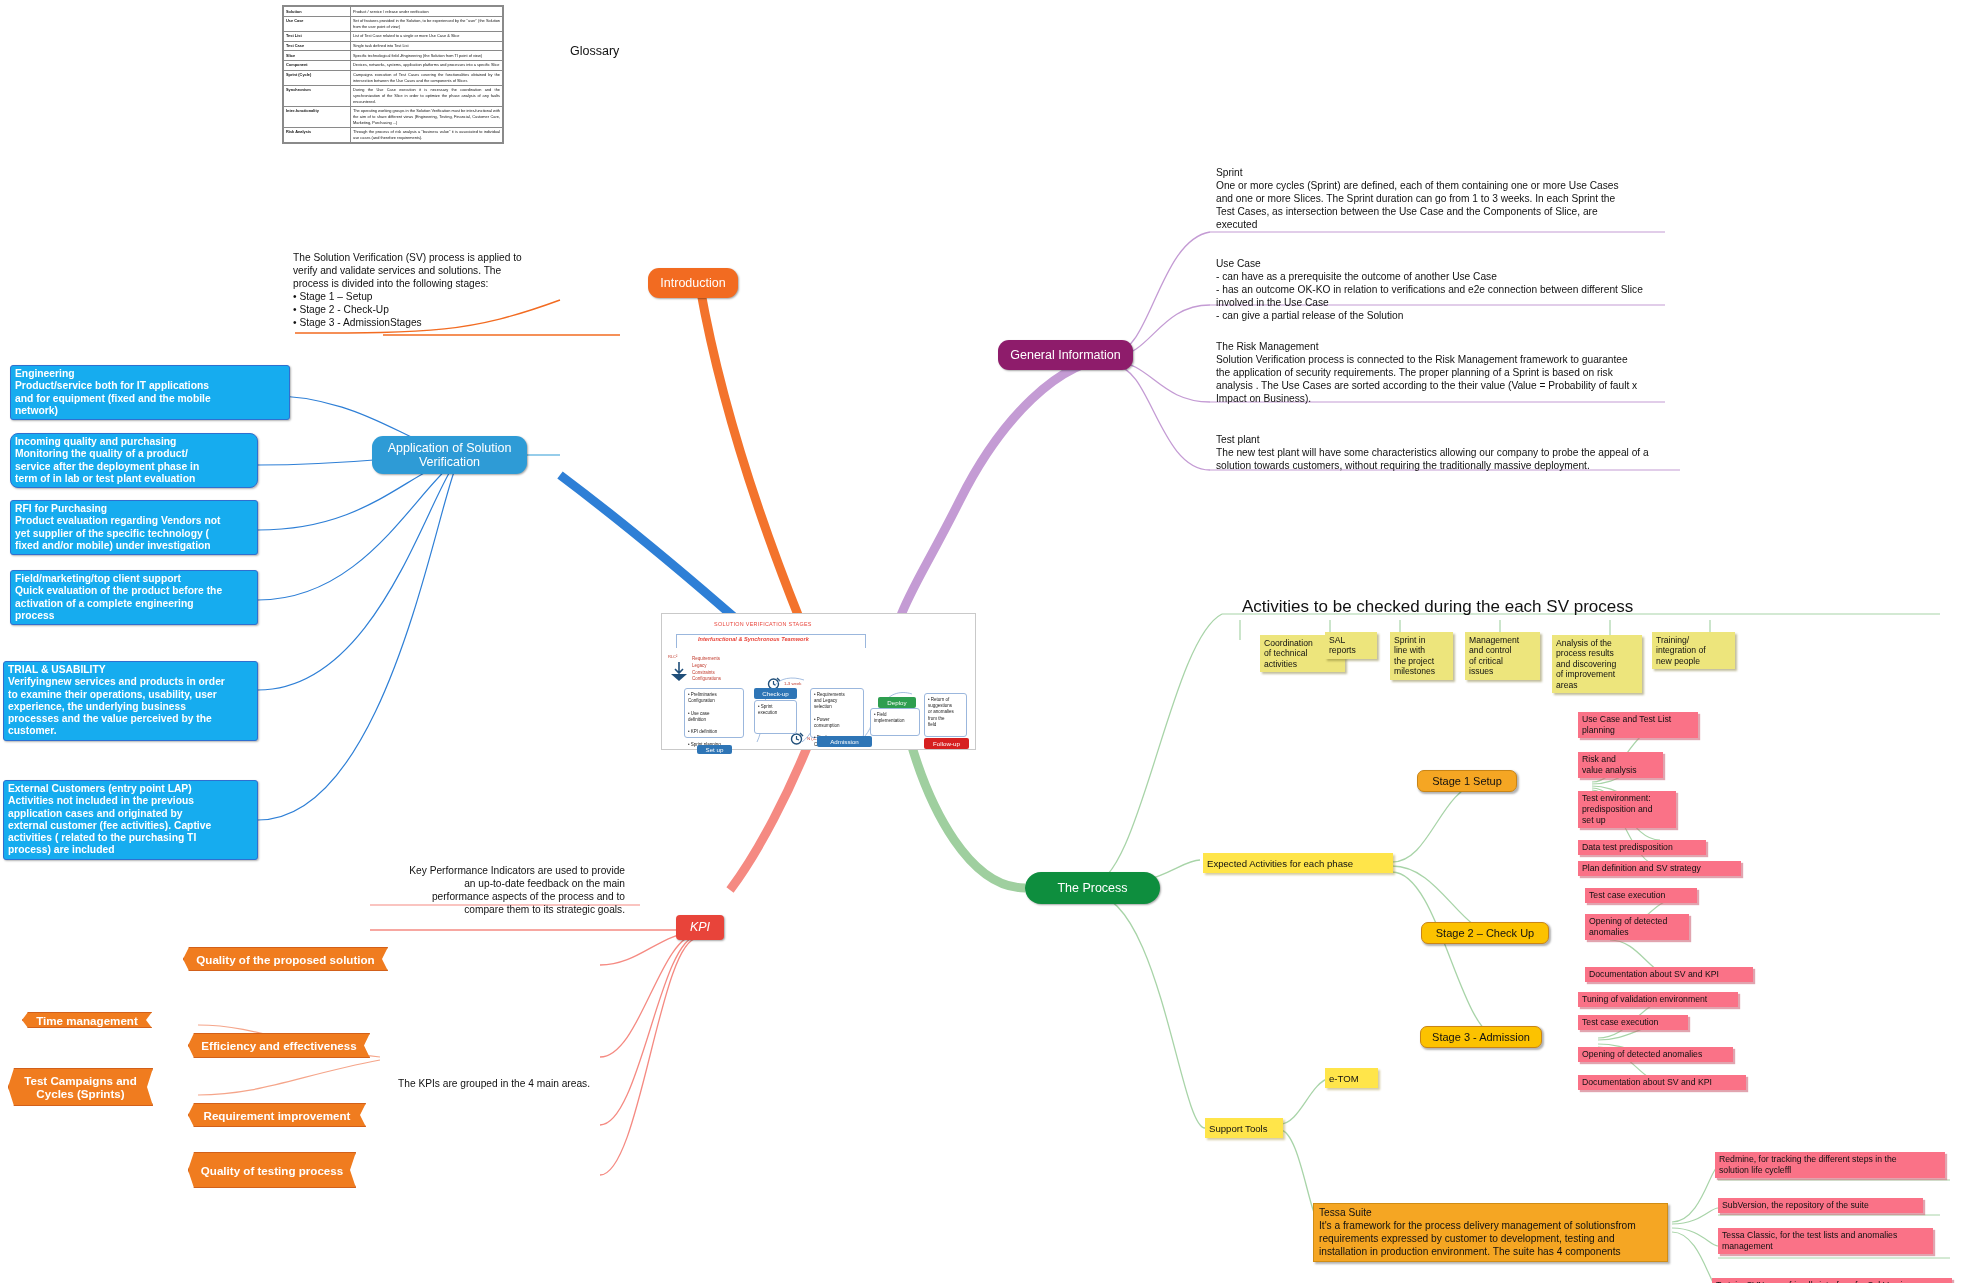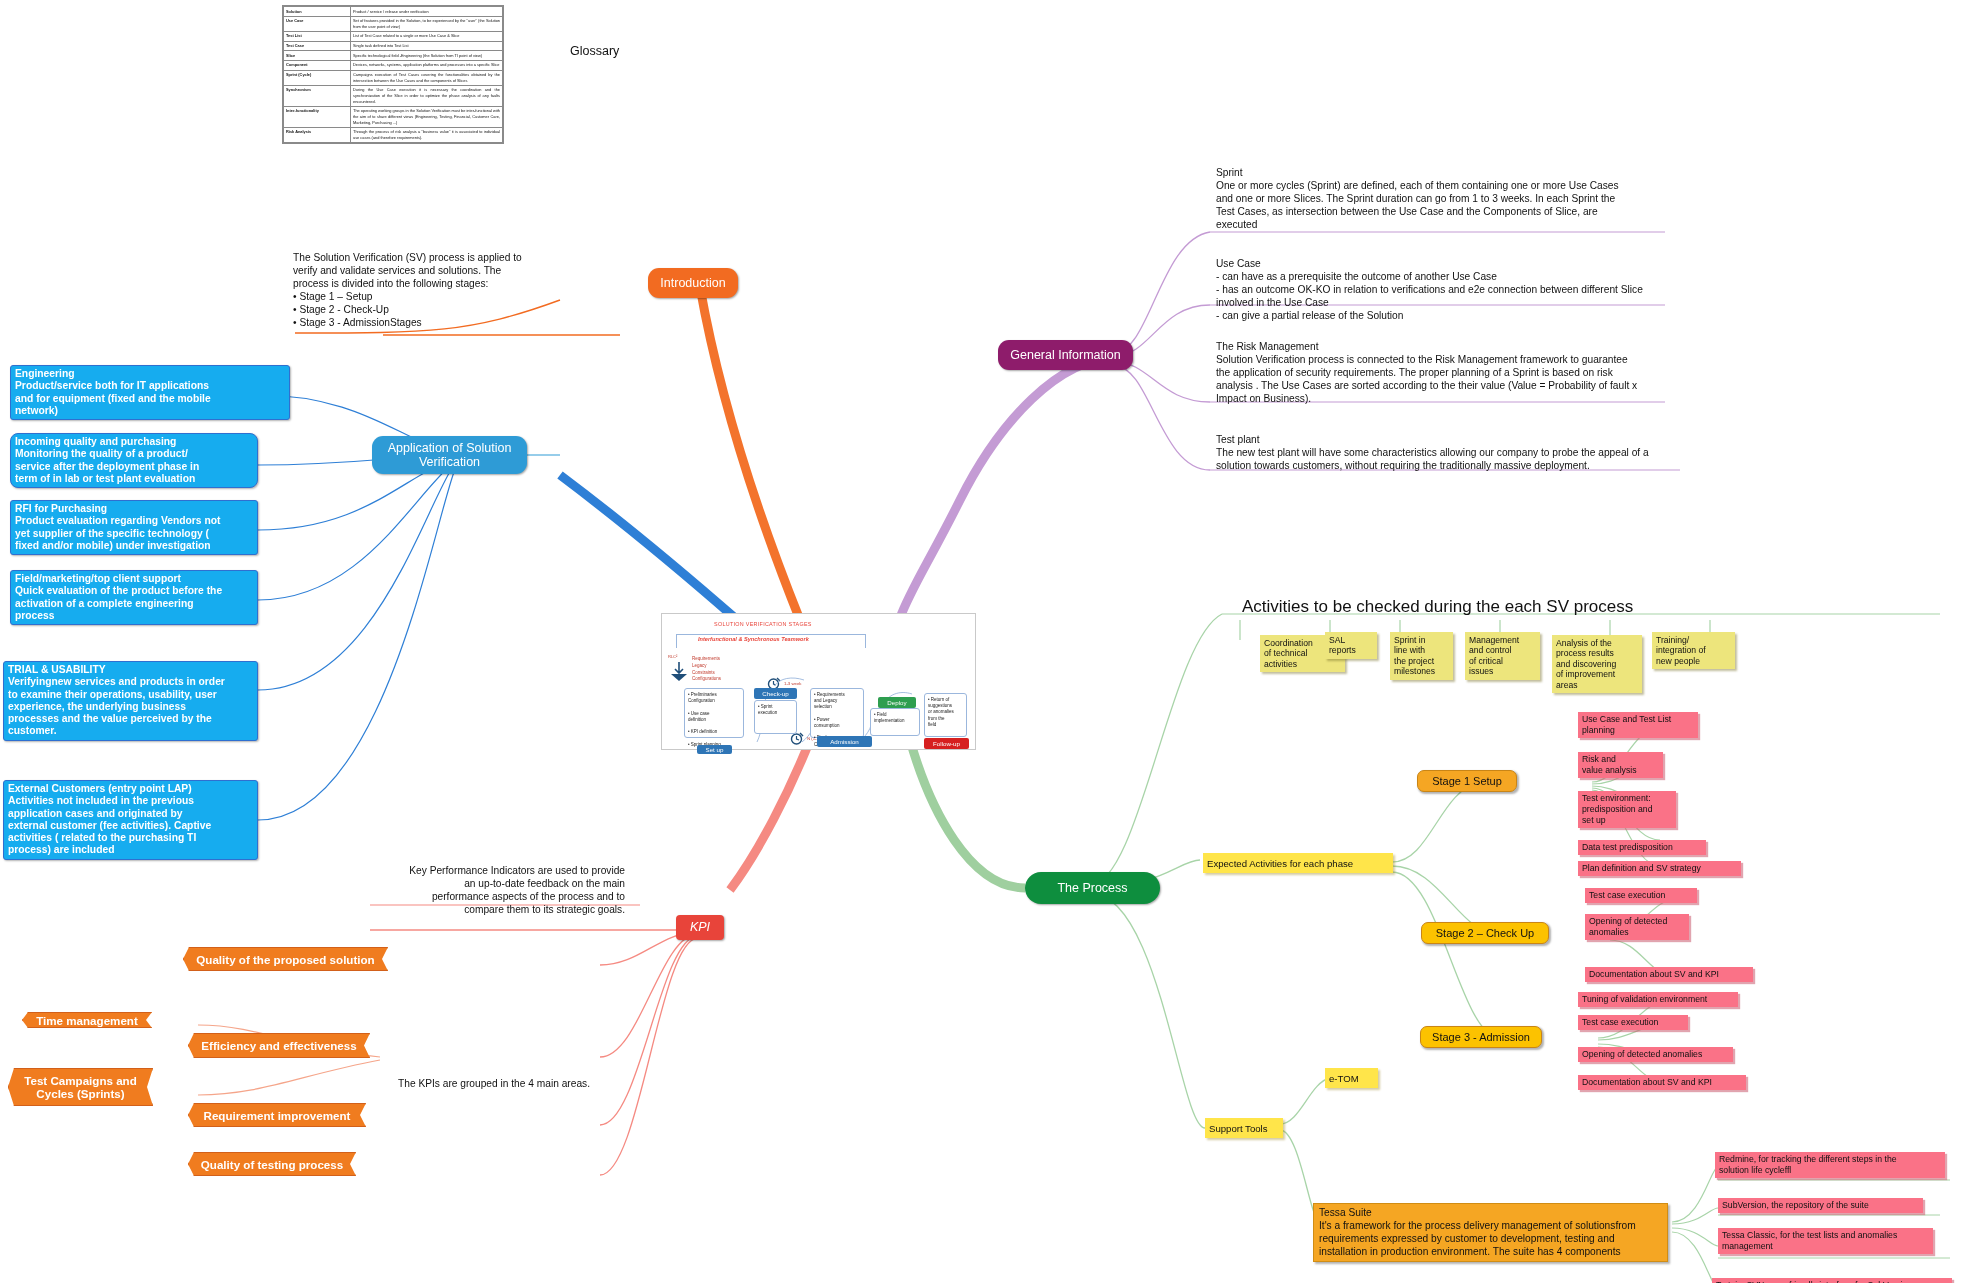--- a/index.html
+++ b/index.html
@@ -354,21 +354,21 @@
 <div class="abs pill" style="left:676px;top:915px;width:48px;height:25px;background:#E8443A;border-radius:4px;font-style:italic;">KPI</div>
 <div class="abs plain" style="left:355px;top:865px;width:270px;text-align:right;">Key Performance Indicators are used to provide
 an up-to-date feedback on the main
 performance aspects of the process and to
 compare them to its strategic goals.</div>
 <div class="abs" style="left:398px;top:1078px;font-size:10.2px;color:#111;">The KPIs are grouped in the  4 main areas.</div>
 
 <div class="abs chev" style="left:183px;top:947px;width:205px;height:24px;">Quality of the proposed solution</div>
 <div class="abs chev" style="left:188px;top:1033px;width:182px;height:25px;">Efficiency and effectiveness</div>
 <div class="abs chev" style="left:188px;top:1103px;width:178px;height:24px;">Requirement improvement</div>
-<div class="abs chev" style="left:188px;top:1152px;width:168px;height:24px;">Quality of testing process</div>
+<div class="abs chev" style="left:188px;top:1152px;width:168px;height:36px;">Quality of testing process</div>
 <div class="abs chev" style="left:22px;top:1012px;width:130px;height:16px;">Time management</div>
 <div class="abs chev" style="left:8px;top:1068px;width:145px;height:38px;white-space:pre-line;">Test Campaigns and
 Cycles (Sprints)</div>
 
 <div class="abs" id="sv-diagram">
   <div class="abs sv-title" style="left:52px;top:7px;">SOLUTION VERIFICATION STAGES</div>
   <div class="abs sv-frame" style="left:14px;top:20px;width:190px;height:14px;"></div>
   <div class="abs sv-sub" style="left:36px;top:22px;">Interfunctional &amp; Synchronous Teamwork</div>
 
   <div class="abs" style="left:6px;top:40px;font-size:4px;color:#C0392B;">RLC²</div>

